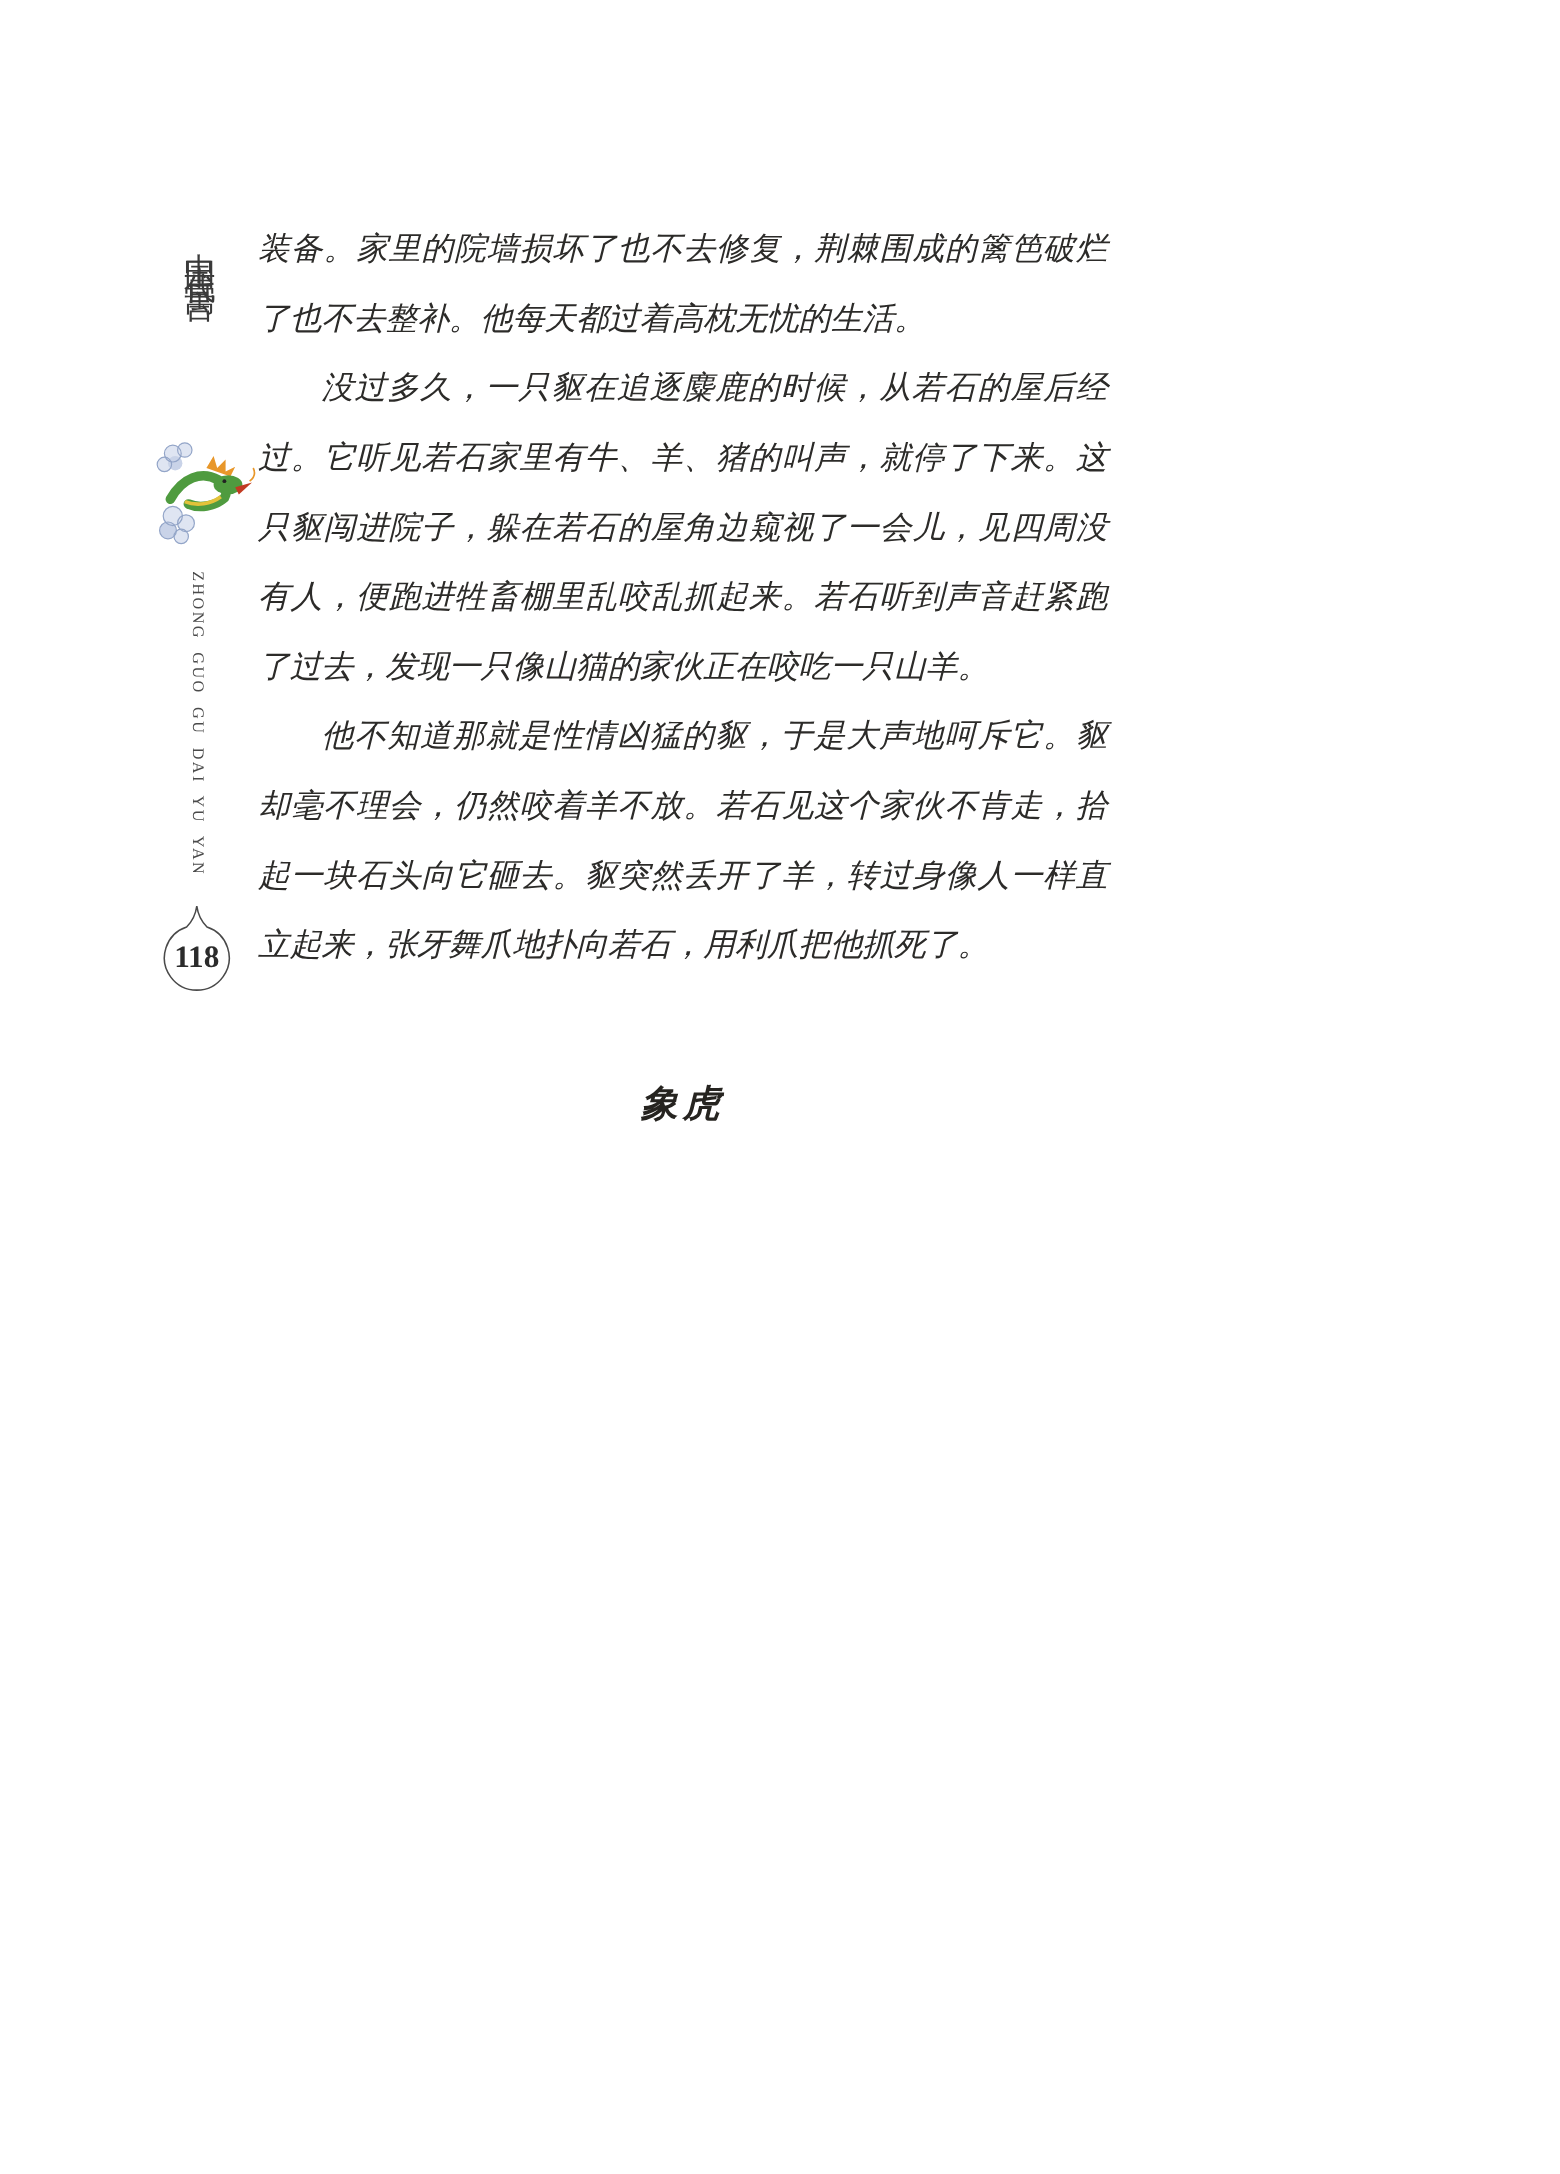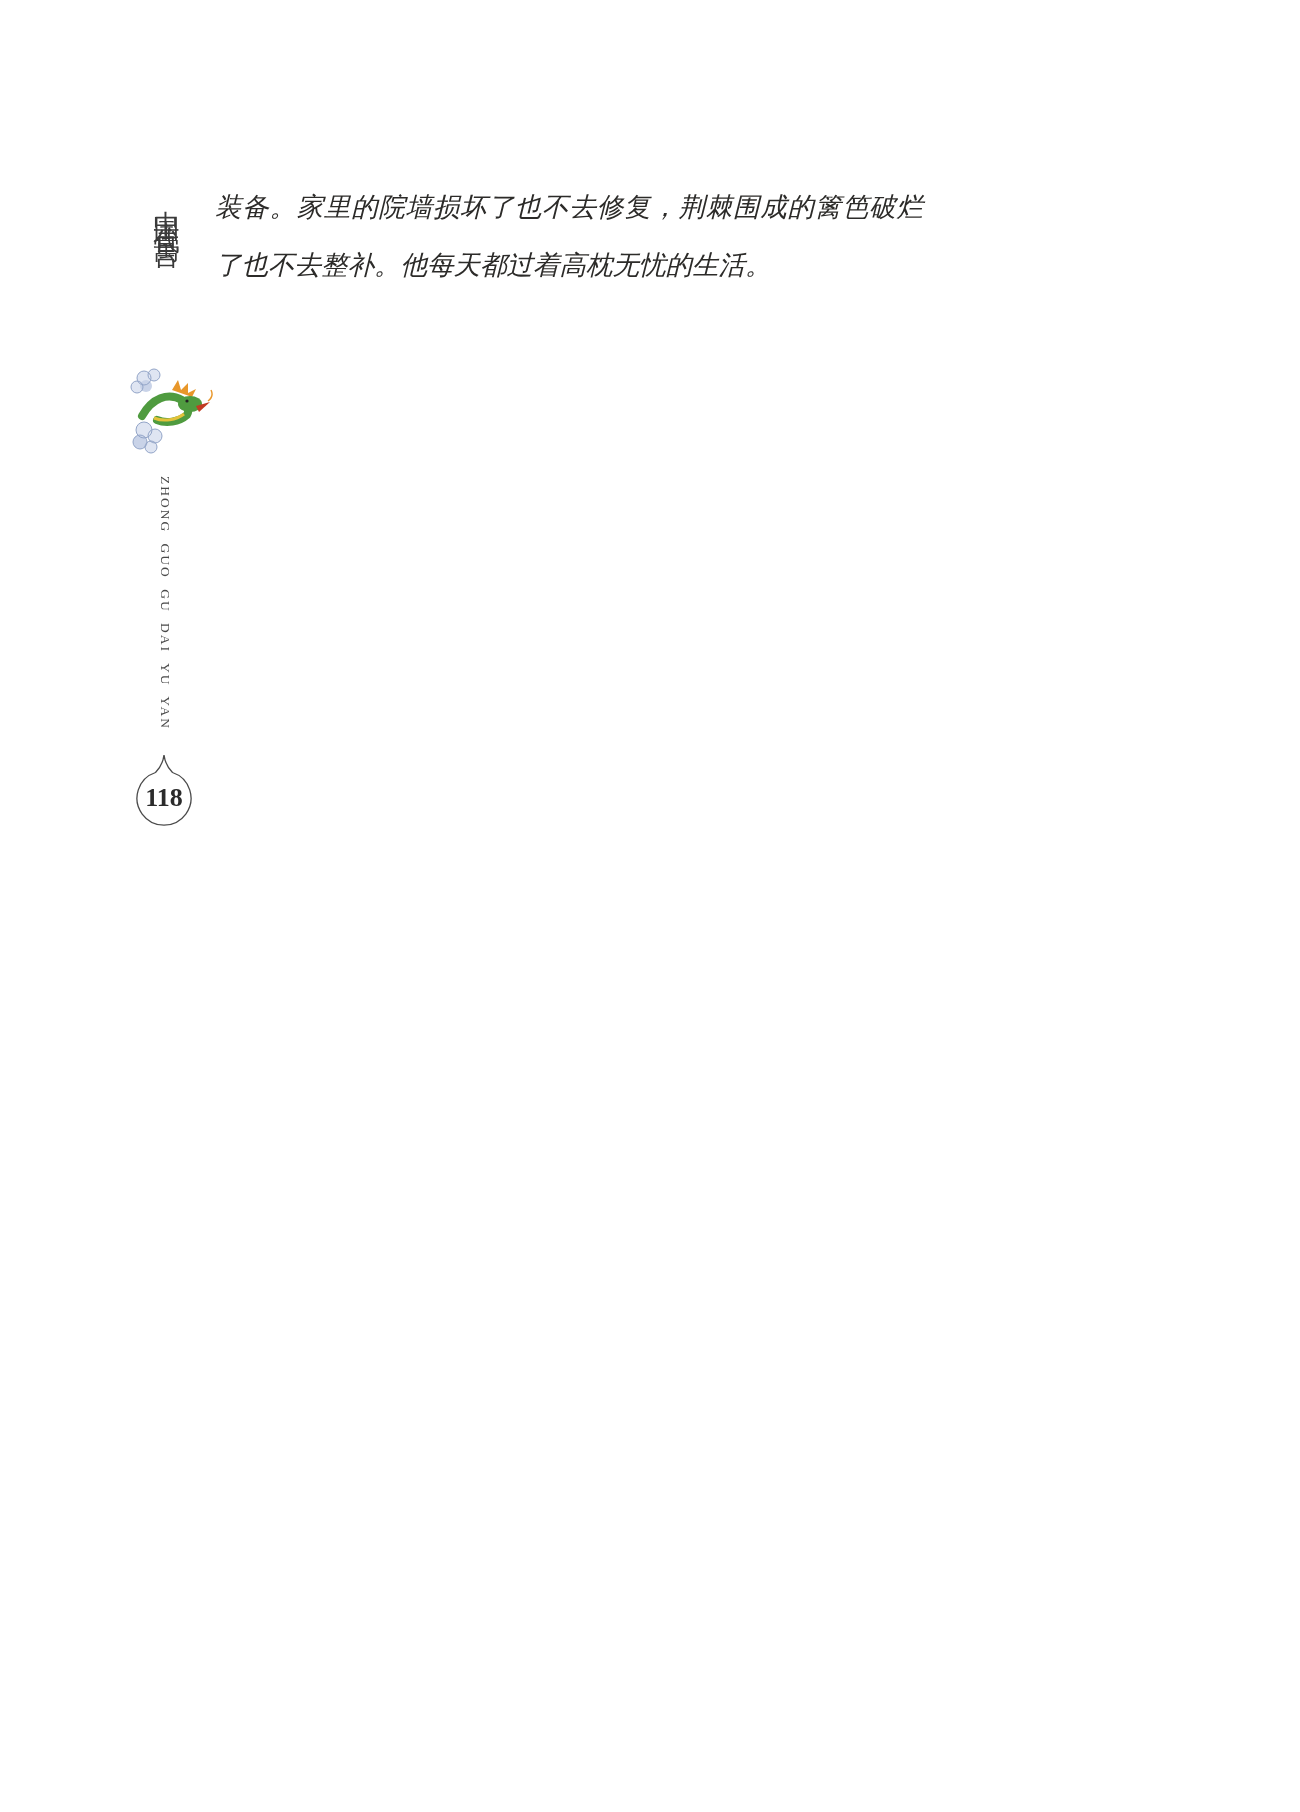--- a/index.html
+++ b/index.html
@@ -111,20 +111,23 @@
         <path d="M30 1 C29 8.5 26 14 21.5 18.5 A27 27 0 1 0 38.5 18.5 C34 14 31 8.5 30 1 Z" fill="#ffffff" stroke="#4a4a4a" stroke-width="1.3"></path>
         <text x="30" y="52" text-anchor="middle">118</text>
       </svg>
     </div>
   </aside>
 
   <main class="textcol">
 
     <section>
       <p class="para no-indent">装备。家里的院墙损坏了也不去修复，荆棘围成的篱笆破烂了也不去整补。他每天都过着高枕无忧的生活。</p>
+      <p class="para">没过多久，一只䝙在追逐麋鹿的时候，从若石的屋后经过。它听见若石家里有牛、羊、猪的叫声，就停了下来。这只䝙闯进院子，躲在若石的屋角边窥视了一会儿，见四周没有人，便跑进牲畜棚里乱咬乱抓起来。若石听到声音赶紧跑了过去，发现一只像山猫的家伙正在咬吃一只山羊。</p>
+      <p class="para">他不知道那就是性情凶猛的䝙，于是大声地呵斥它。䝙却毫不理会，仍然咬着羊不放。若石见这个家伙不肯走，拾起一块石头向它砸去。䝙突然丢开了羊，转过身像人一样直立起来，张牙舞爪地扑向若石，用利爪把他抓死了。</p>
     </section>
 
+    <h2 class="story-title">象虎</h2>
 
     <section>
     </section>
 
   </main>
 </div>
 
 </body></html>

